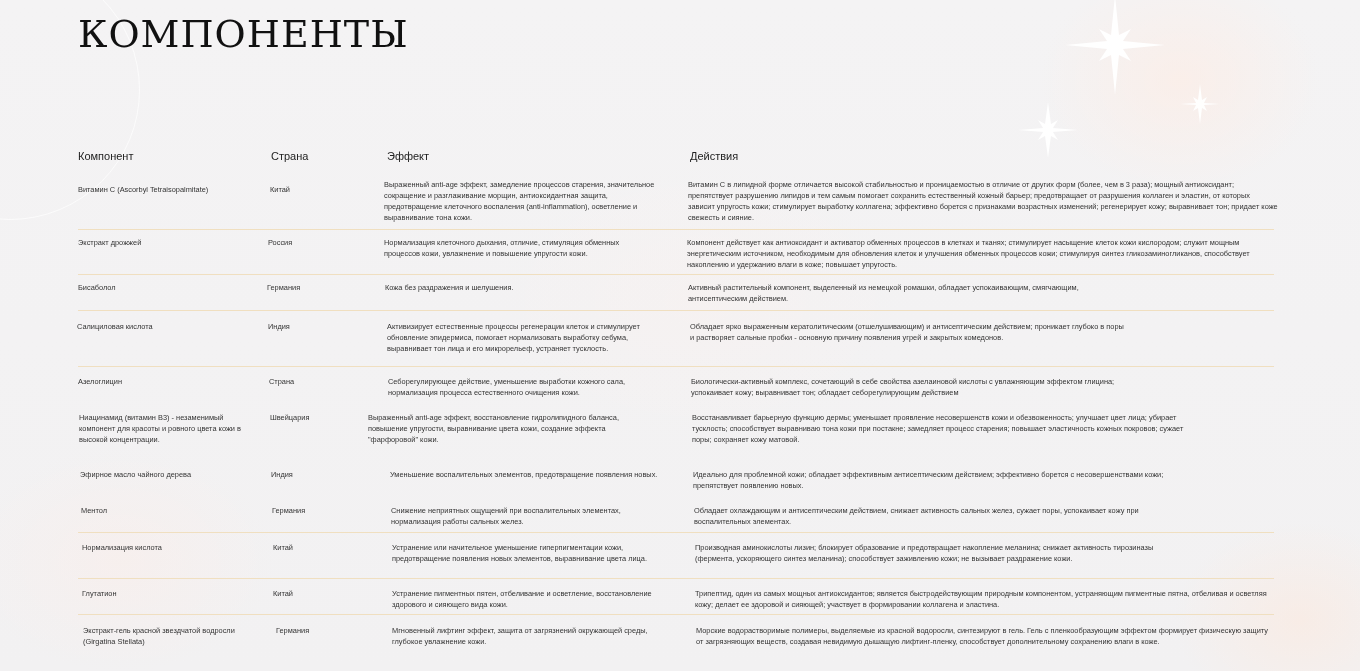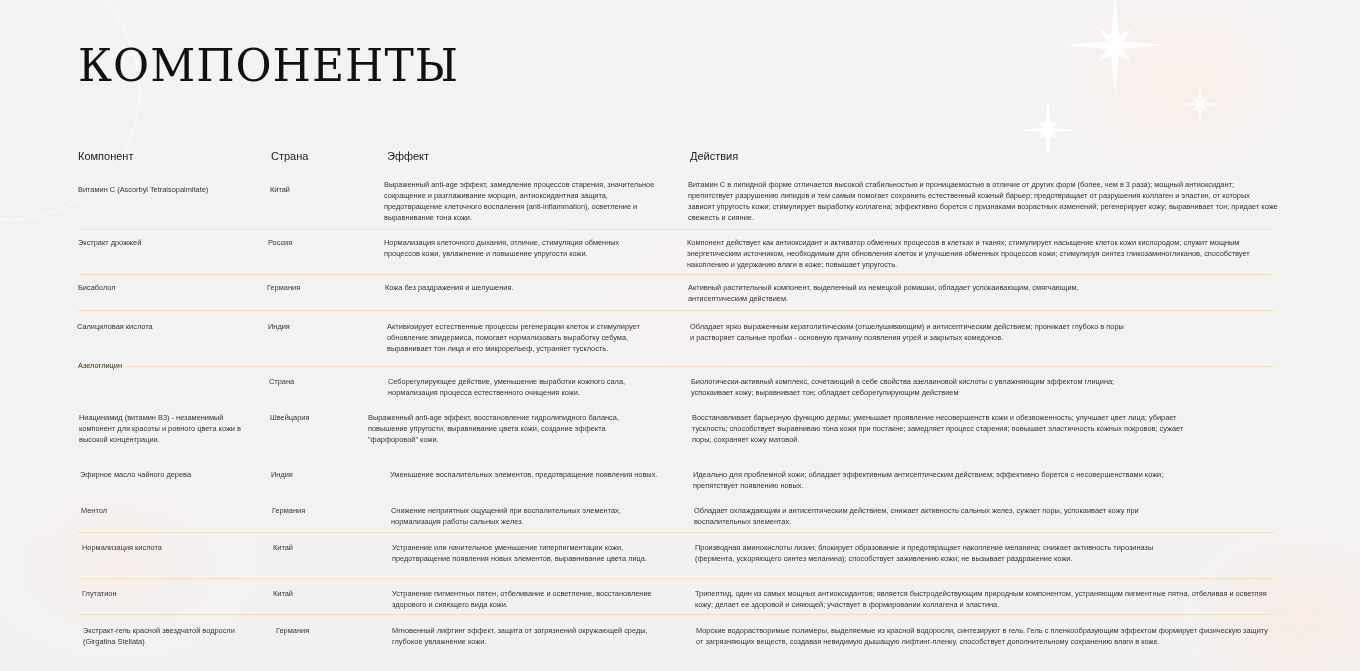--- a/index.html
+++ b/index.html
@@ -19,23 +19,23 @@
         radial-gradient(ellipse 300px 200px at 700px 300px, rgba(255,240,235,0.25), transparent 70%),
         linear-gradient(180deg, #f4f3f4 0%, #f2f1f2 100%);
     }
     .arc {
       position: absolute; left: -120px; top: -40px; width: 260px; height: 260px;
       border-radius: 50%; border: 1px solid rgba(255,255,255,0.7);
       pointer-events: none;
     }
     .star { position: absolute; pointer-events: none; }
     .title {
-      position: absolute; left: 78px; top: 40px;
+      position: absolute; left: 78px; top: 12px;
       font-family: "DejaVu Serif", "Liberation Serif", serif;
-      font-size: 44px; letter-spacing: 1px; color: #111;
+      font-size: 38px; letter-spacing: 1px; color: #111;
       font-weight: normal;
     }
     .table { position: absolute; left: 0; top: 0; width: 1360px; }
     .hdr {
       position: absolute; top: 150px; font-size: 11px; color: #222;
     }
     .cell {
       position: absolute; font-size: 7.4px; line-height: 11px; color: #333;
     }
     .divider {
@@ -85,21 +85,21 @@
   <div class="cell" style="left:385px;top:282px;width:280px">Кожа без раздражения и шелушения.</div>
   <div class="cell" style="left:688px;top:282px;width:440px">Активный растительный компонент, выделенный из немецкой ромашки, обладает успокаивающим, смягчающим, антисептическим действием.</div>
   <div class="divider" style="top:310px"></div>
 
   <div class="cell" style="left:77px;top:321px;width:180px">Салициловая кислота</div>
   <div class="cell" style="left:268px;top:321px">Индия</div>
   <div class="cell" style="left:387px;top:321px;width:278px">Активизирует естественные процессы регенерации клеток и стимулирует обновление эпидермиса, помогает нормализовать выработку себума, выравнивает тон лица и его микрорельеф, устраняет тусклость.</div>
   <div class="cell" style="left:690px;top:321px;width:440px">Обладает ярко выраженным кератолитическим (отшелушивающим) и антисептическим действием; проникает глубоко в поры и растворяет сальные пробки - основную причину появления угрей и закрытых комедонов.</div>
   <div class="divider" style="top:366px"></div>
 
-  <div class="cell" style="left:78px;top:360px;width:180px">Азелоглицин</div>
+  <div class="cell" style="left:78px;top:376px;width:180px">Азелоглицин</div>
   <div class="cell" style="left:269px;top:376px">Страна</div>
   <div class="cell" style="left:388px;top:376px;width:280px">Себорегулирующее действие, уменьшение выработки кожного сала, нормализация процесса естественного очищения кожи.</div>
   <div class="cell" style="left:691px;top:376px;width:440px">Биологически-активный комплекс, сочетающий в себе свойства азелаиновой кислоты с увлажняющим эффектом глицина; успокаивает кожу; выравнивает тон; обладает себорегулирующим действием</div>
 
   <div class="cell" style="left:79px;top:412px;width:180px">Ниацинамид (витамин В3) - незаменимый компонент для красоты и ровного цвета кожи в высокой концентрации.</div>
   <div class="cell" style="left:270px;top:412px">Швейцария</div>
   <div class="cell" style="left:368px;top:412px;width:280px">Выраженный  anti-age эффект, восстановление гидролипидного баланса, повышение упругости, выравнивание цвета кожи, создание эффекта "фарфоровой" кожи.</div>
   <div class="cell" style="left:692px;top:412px;width:510px">Восстанавливает барьерную функцию дермы; уменьшает проявление несовершенств кожи и обезвоженность; улучшает цвет лица; убирает тусклость; способствует выравниваю тона кожи при постакне; замедляет процесс старения; повышает эластичность кожных покровов; сужает поры; сохраняет кожу матовой.</div>
 
   <div class="cell" style="left:80px;top:469px;width:180px">Эфирное масло чайного дерева</div>

